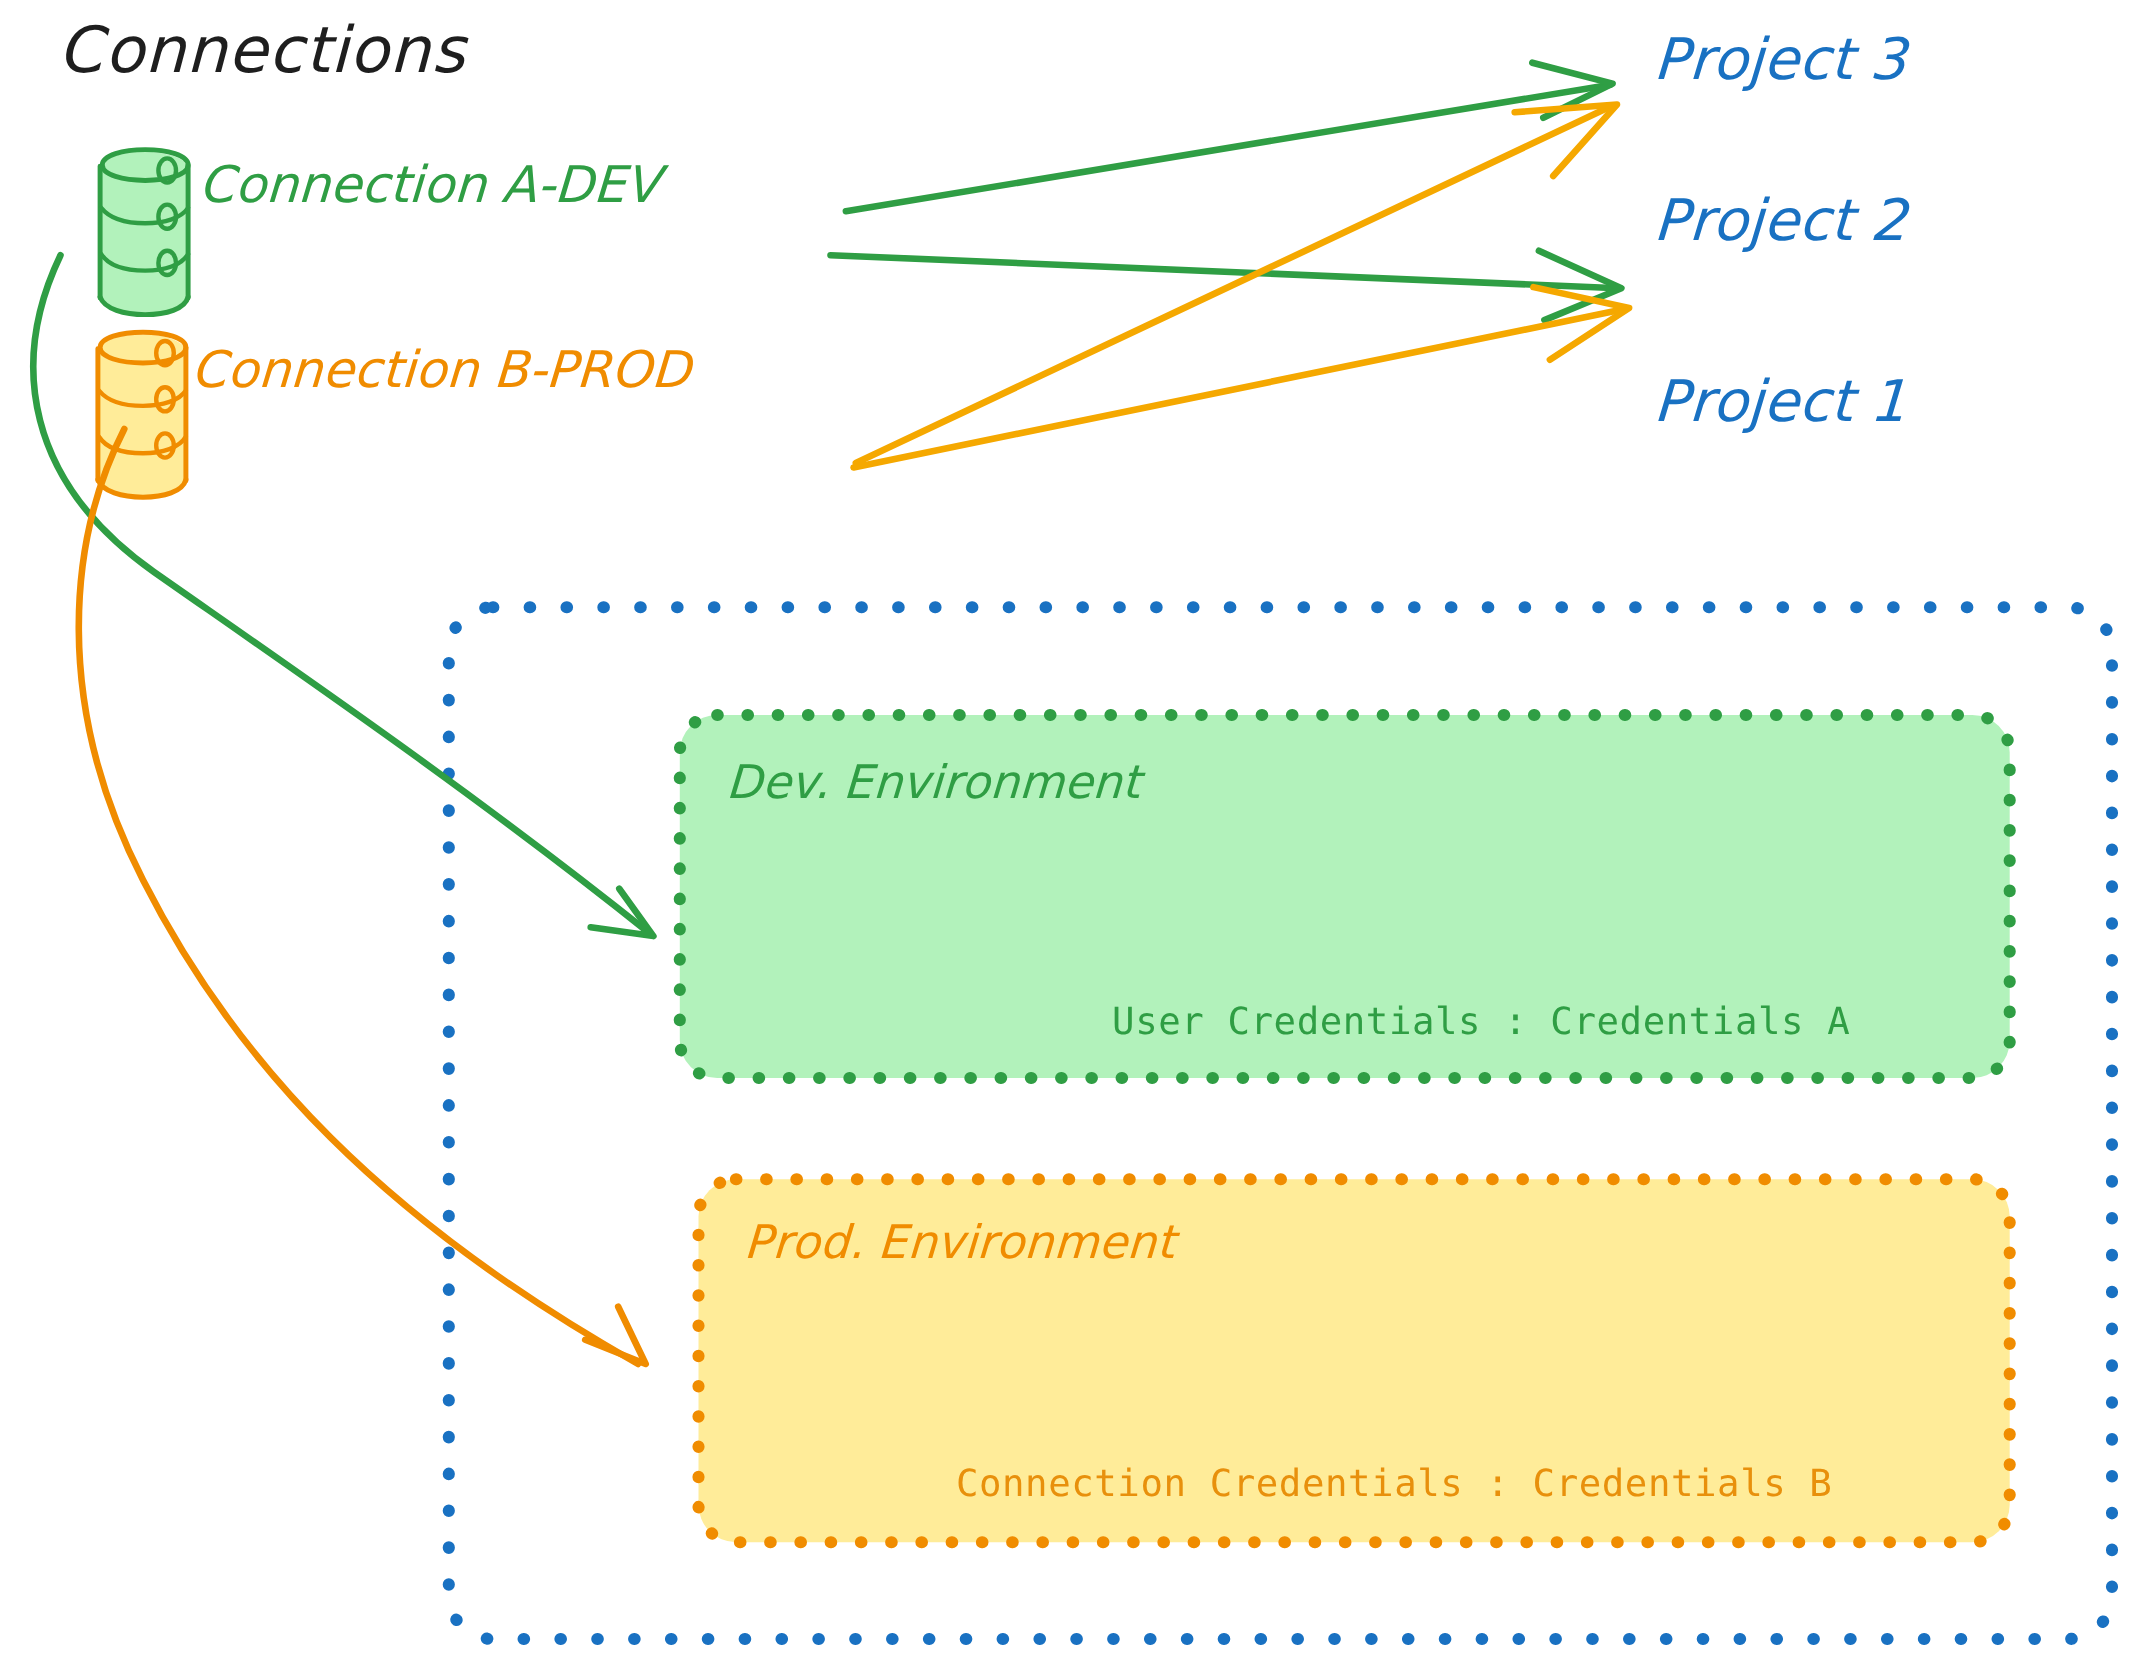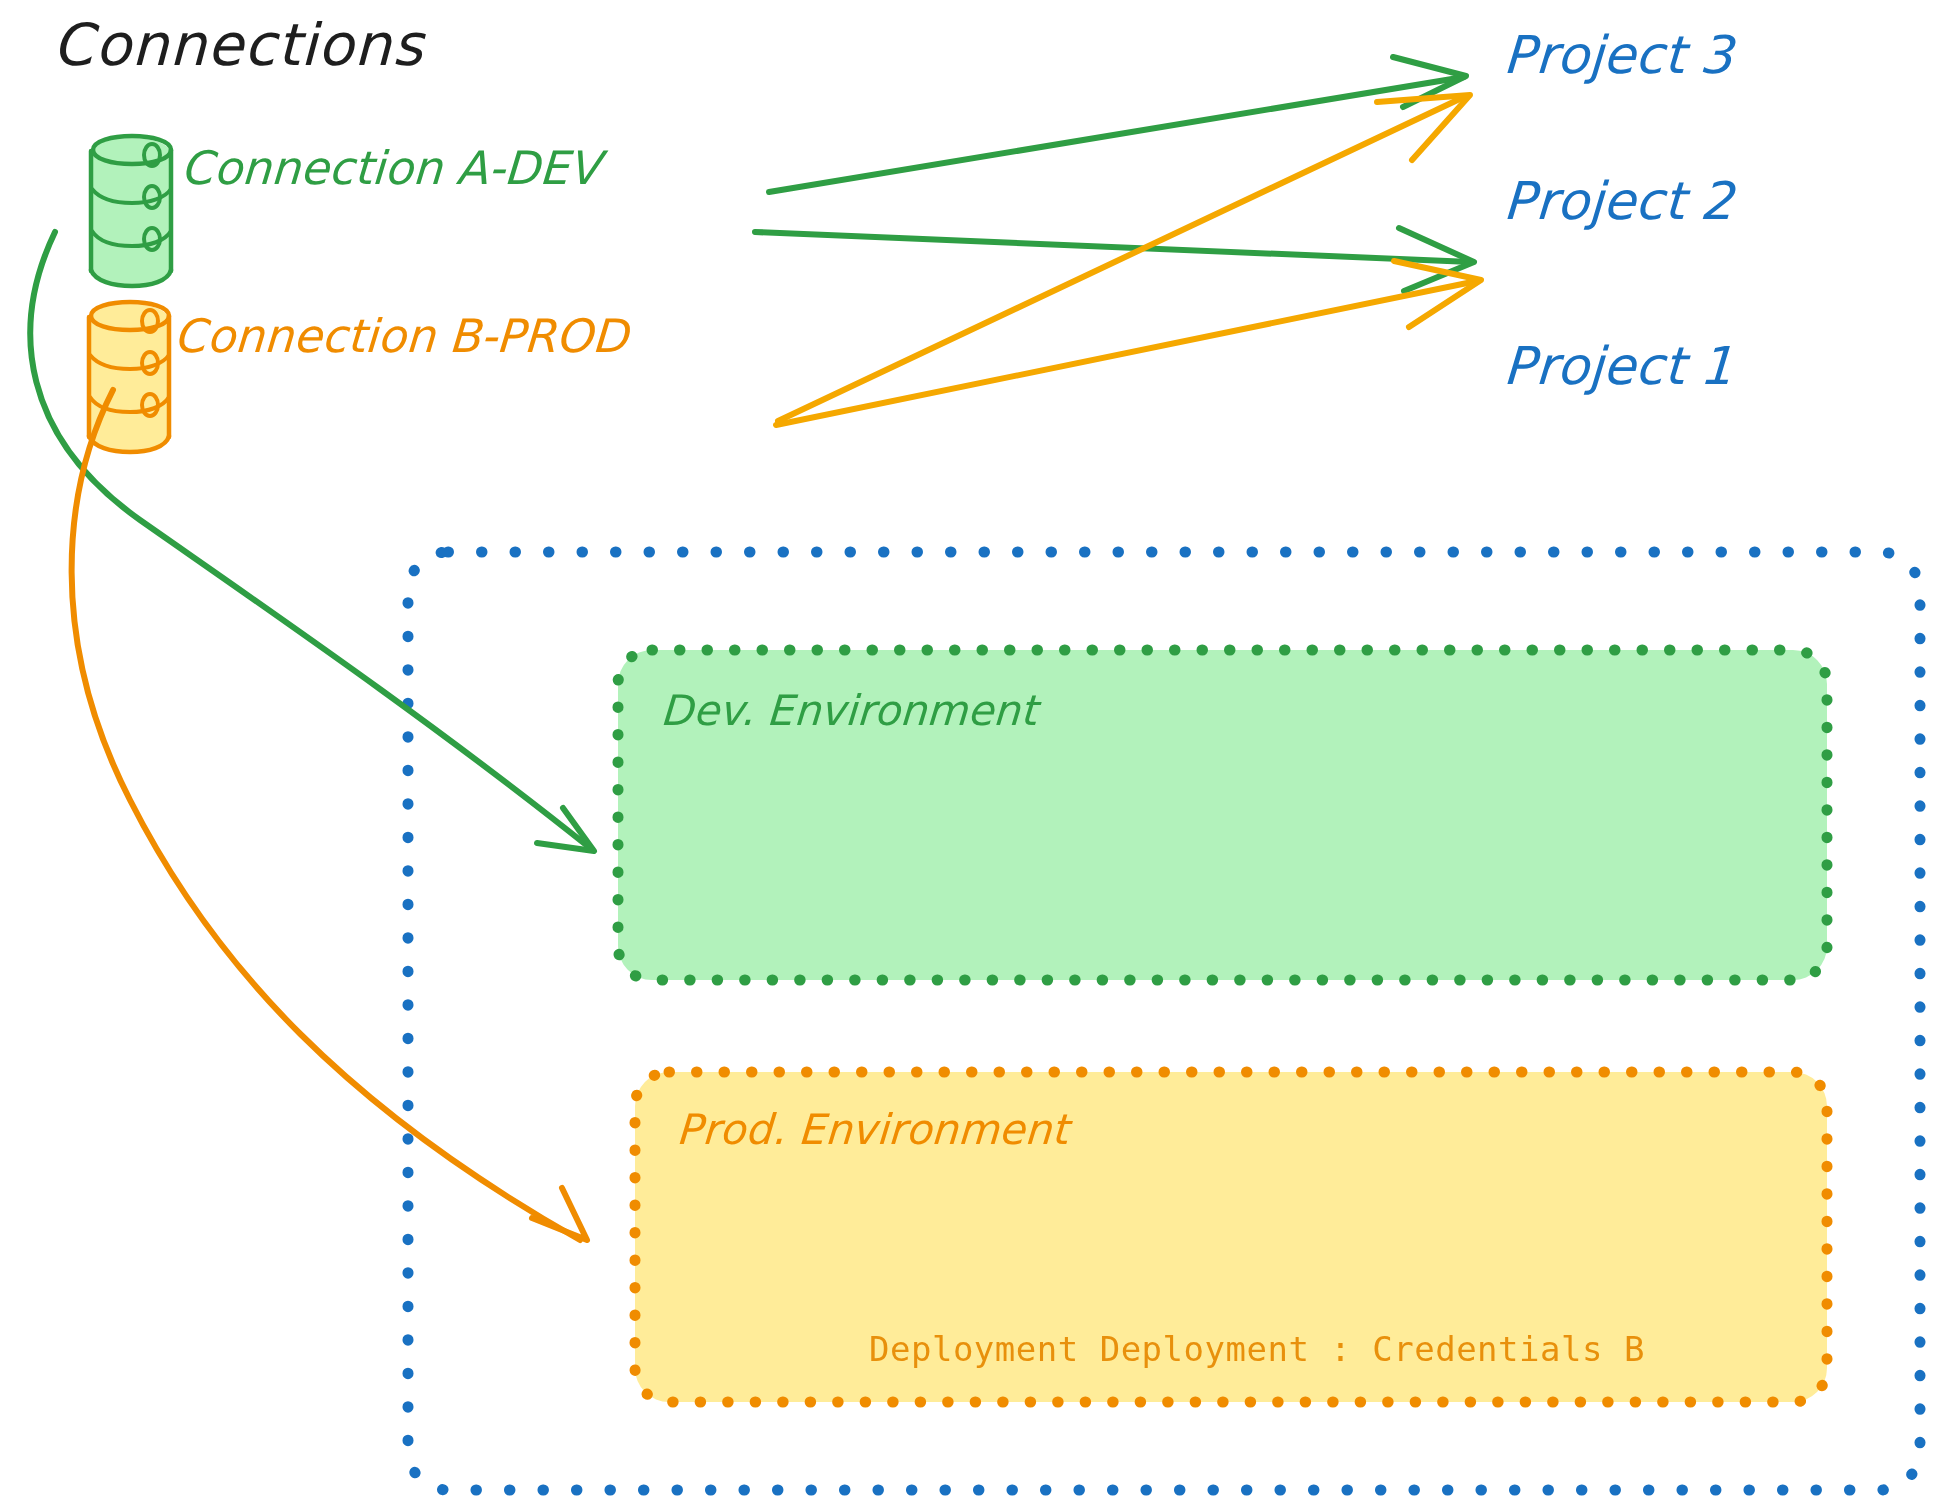--- a/index.html
+++ b/index.html
@@ -187,18 +187,19 @@
   <div class="txt hand" id="conn-b-label">Connection B-PROD</div>
 
   <div class="txt hand proj-label" id="proj3">Project 3</div>
 
   <div class="txt hand proj-label" id="proj2">Project 2</div>
 
   <div class="txt hand proj-label" id="proj1">Project 1</div>
 
   <div class="txt hand" id="dev-title">Dev. Environment</div>
 
+  <div class="txt mono" id="dev-cred">User Credentials : Credentials A</div>
 
   <div class="txt hand" id="prod-title">Prod. Environment</div>
 
-  <div class="txt mono" id="prod-cred">Deployment Deployment : Credentials B</div>
+  <div class="txt mono" id="prod-cred">Connection Credentials : Credentials B</div>
 
 </div>
 
 </body></html>

